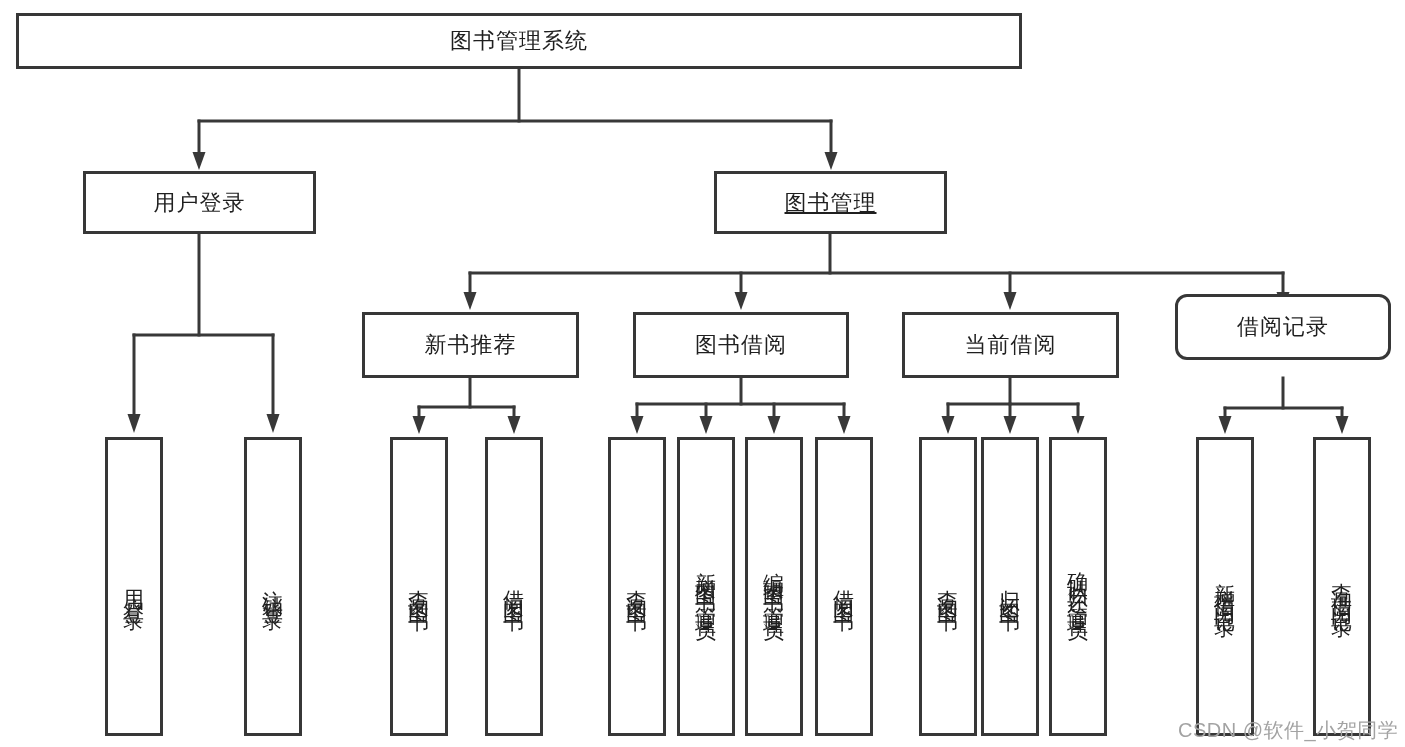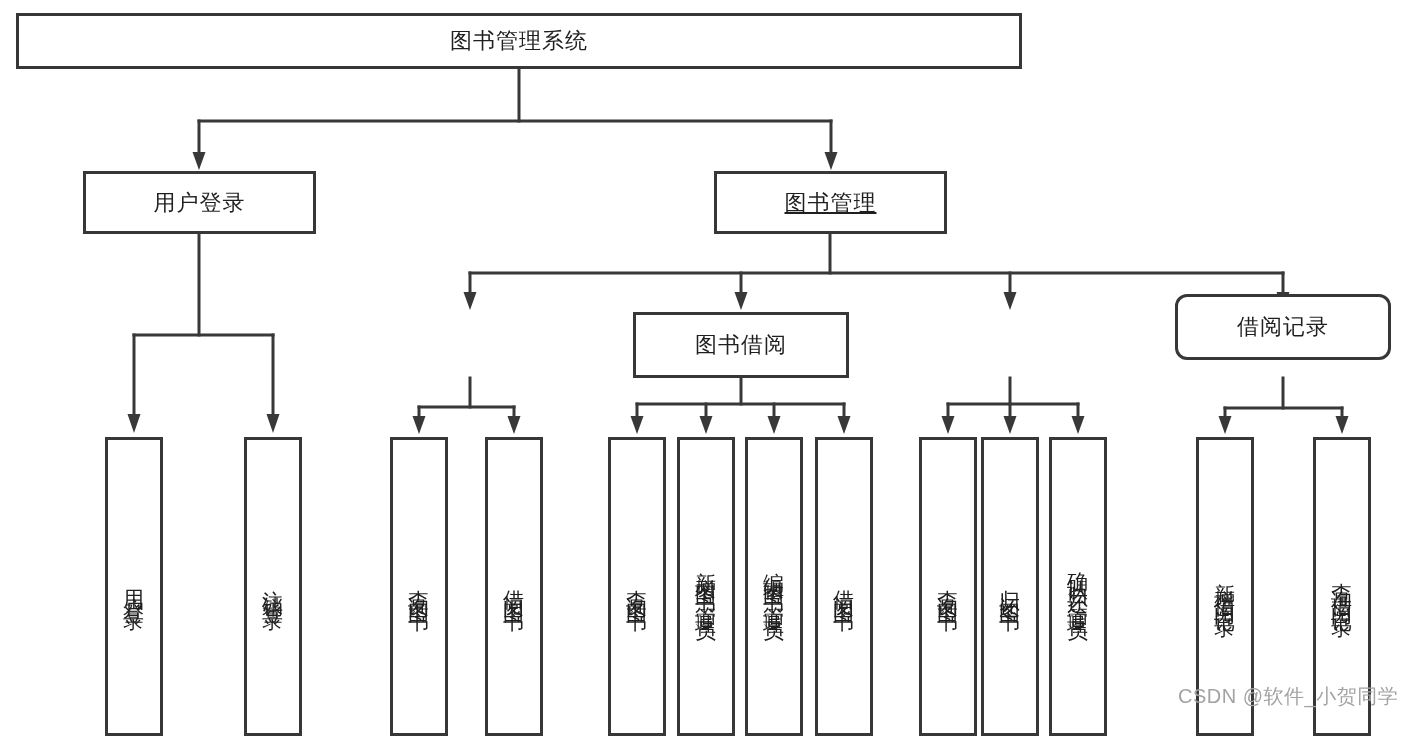--- a/index.html
+++ b/index.html
@@ -51,21 +51,21 @@
   .leaf-7  { left: 745px; }
   .leaf-8  { left: 815px; }
   .leaf-9  { left: 919px; }
   .leaf-10 { left: 981px; }
   .leaf-11 { left: 1049px; }
   .leaf-12 { left: 1196px; }
   .leaf-13 { left: 1313px; }
 
   .watermark {
     position: absolute;
-    left: 1178px; top: 683px;
+    left: 1178px; top: 717px;
     font-size: 20px;
     color: #a3a3a3;
     letter-spacing: 0.5px;
     white-space: nowrap;
   }
 </style>
 </head>
 <body>
 
 <div class="stage">
@@ -140,23 +140,29 @@
     <span class="lbl">图书管理系统</span>
   </div>
 
   <div class="node lvl2-a">
     <span class="lbl">用户登录</span>
   </div>
   <div class="node lvl2-b">
     <span class="lbl">图书管理</span>
   </div>
 
+  <div class="node lvl3-a">
+    <span class="lbl">新书推荐</span>
+  </div>
   <div class="node lvl3-b">
     <span class="lbl">图书借阅</span>
   </div>
+  <div class="node lvl3-c">
+    <span class="lbl">当前借阅</span>
+  </div>
   <div class="node lvl3-d">
     <span class="lbl">借阅记录</span>
   </div>
 
   <div class="node leaf leaf-1">
     <span class="vtext">用户登录</span>
   </div>
   <div class="node leaf leaf-2">
     <span class="vtext">注销登录</span>
   </div>

